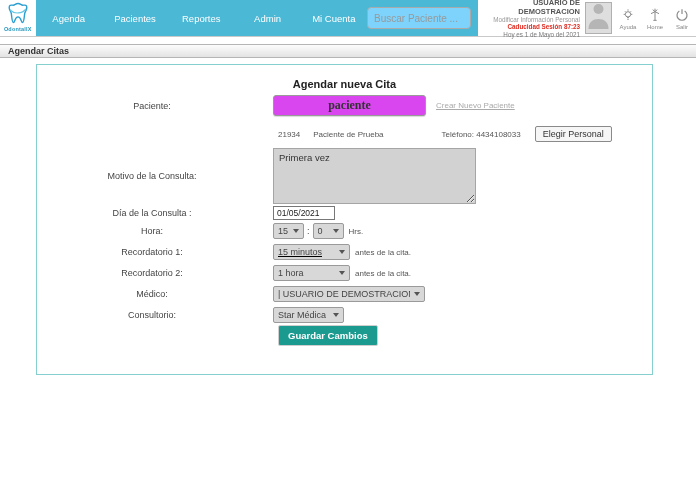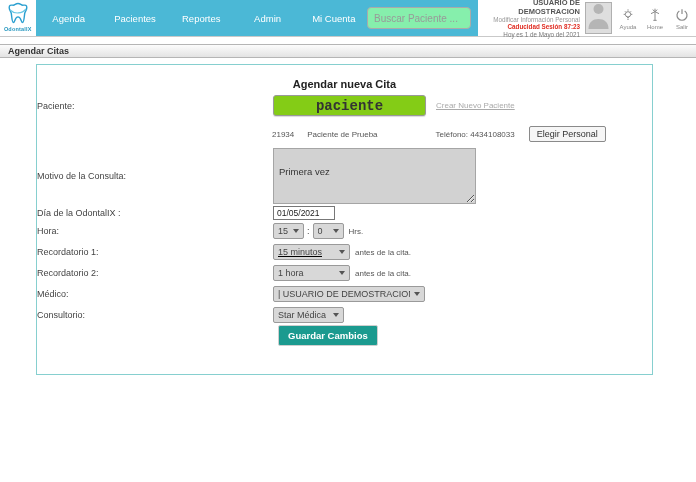--- a/index.html
+++ b/index.html
@@ -7,46 +7,46 @@
   body { font-family: "Liberation Sans", sans-serif; }
   .screen { position:relative; width:696px; height:482px; background:#fff; overflow:hidden; }
 
   
   .header { position:absolute; top:0; left:0; width:696px; height:37px; display:flex; border-bottom:1px solid #c9c9c9; }
   .logo-box { width:37px; height:100%; background:#fff; display:flex; flex-direction:column; align-items:center; justify-content:flex-start; padding-top:1px; }
   .logo-box svg { display:block; }
   .brand-text { font-size:5.5px; font-weight:bold; color:#2596be; letter-spacing:.2px; margin-top:-1px; }
   .nav-area { width:460px; height:100%; background:#4bb8d6; display:flex; align-items:center; }
   .nav-item { flex:1; text-align:center; color:#fff; font-size:9.5px; cursor:pointer; }
-  .search-input { width:104px; height:22px; margin-right:7px; background:#86efac; border:1px solid #aaa; border-radius:4px; font-size:10px; color:#555; padding:0 6px; font-family:"Liberation Sans",sans-serif; }
+  .search-input { width:104px; height:22px; margin-right:7px; background:#7dd3fc; border:1px solid #aaa; border-radius:4px; font-size:10px; color:#555; padding:0 6px; font-family:"Liberation Sans",sans-serif; }
   .search-input::placeholder { color:#999; }
   .user-area { flex:1; height:100%; background:#fff; display:flex; align-items:center; justify-content:flex-end; gap:5px; padding-right:3px; }
   .user-text { text-align:right; line-height:1.2; width:102px; }
   .user-name { font-size:7.5px; font-weight:bold; color:#555; }
   .user-link { font-size:6.3px; color:#999; cursor:pointer; }
   .user-session { font-size:6.3px; color:#e02b20; font-weight:bold; }
   .user-date { font-size:6.3px; color:#777; }
   .avatar { width:27px; height:32px; border:1px solid #b0b0b0; background:#dedede; display:flex; align-items:flex-end; justify-content:center; overflow:hidden; cursor:pointer; }
   .icon-btn { width:22px; display:flex; flex-direction:column; align-items:center; gap:1px; cursor:pointer; }
   .icon-btn svg { display:block; }
   .icon-label { font-size:6px; color:#888; }
 
   
   .breadcrumb { position:absolute; top:44px; left:0; width:696px; height:14px; background:linear-gradient(#fcfcfc,#e3e3e3); border-top:1px solid #b5b5b5; border-bottom:1px solid #b5b5b5; font-size:9px; font-weight:bold; color:#333; line-height:12px; padding-left:8px; }
 
   
   .panel { position:absolute; left:36px; top:64px; width:617px; height:311px; border:1px solid #86cfcf; background:#fff; }
   .f-title { position:absolute; top:13px; left:0; width:100%; text-align:center; font-size:11px; font-weight:bold; color:#222; }
   .frow { position:absolute; left:0; display:flex; align-items:center; }
-  .lbl { width:236px; text-align:left; padding-right:6px; font-size:9px; color:#444; flex:none; }
-  .paciente-input { width:153px; height:21px; background:#84cc16; border:1px solid #999; border-radius:3px; box-shadow:0 1px 1px rgba(0,0,0,.15); font-size:14px; font-weight:bold; color:#333; text-align:center; font-family:Liberation Mono, monospace; }
+  .lbl { width:236px; text-align:center; padding-right:6px; font-size:9px; color:#444; flex:none; }
+  .paciente-input { width:153px; height:21px; background:#d946ef; border:1px solid #999; border-radius:3px; box-shadow:0 1px 1px rgba(0,0,0,.15); font-size:12px; font-weight:bold; color:#333; text-align:center; font-family:Liberation Serif, serif; }
   .crear-link { margin-left:10px; font-size:8px; color:#aaa; text-decoration:underline; cursor:pointer; }
   .info-txt { font-size:8px; color:#555; }
   .elegir-btn { margin-left:14px; font-size:9px; color:#333; background:#f6f6f6; border:1px solid #8a8a8a; border-radius:2px; padding:2px 7px; cursor:pointer; font-family:"Liberation Sans",sans-serif; }
-  .motivo-area { width:203px; height:56px; background:#d2d2d2; border:1px solid #a5a5a5; font-size:9.5px; color:#333; padding:17px 5px; resize:both; font-family:"Liberation Sans",sans-serif; }
+  .motivo-area { width:203px; height:56px; background:#d2d2d2; border:1px solid #a5a5a5; font-size:9.5px; color:#333; padding:3px 5px; resize:both; font-family:"Liberation Sans",sans-serif; }
   .date-input { width:62px; height:14px; border:1px solid #777; font-size:8.5px; color:#222; padding:0 3px; font-family:"Liberation Sans",sans-serif; }
   .sel { height:16px; background:#d8d8d8; border:1px solid #9a9a9a; border-radius:2px; display:flex; align-items:center; justify-content:space-between; padding:0 4px; cursor:pointer; }
   .sel-txt { font-size:9px; color:#444; white-space:nowrap; overflow:hidden; }
   .sel-arrow { width:0; height:0; border-left:3px solid transparent; border-right:3px solid transparent; border-top:4px solid #555; margin-left:4px; flex:none; }
   .suffix { font-size:8px; color:#555; margin-left:5px; }
   .colon { font-size:9px; color:#444; margin:0 3px; }
   .save-btn { background:#1b9a8f; color:#fff; font-weight:bold; font-size:9.5px; border:1px solid #cfcfcf; border-radius:2px; padding:4px 9px; cursor:pointer; font-family:"Liberation Sans",sans-serif; }
 </style>
 </head>
 <body>
@@ -122,34 +122,34 @@
 
   <div class="panel">
     <div class="f-title">Agendar nueva Cita</div>
 
     <div class="frow" style="top:30px;">
       <span class="lbl">Paciente:</span>
       <input class="paciente-input" value="paciente" style="">
       <span class="crear-link">Crear Nuevo Paciente</span>
     </div>
 
-    <div class="frow" style="top:61px; left:235px;">
+    <div class="frow" style="top:61px; left:241px;">
       <span class="info-txt">21934</span>
       <span class="info-txt" style="margin-left:13px;">Paciente de Prueba</span>
       <span class="info-txt" style="margin-left:58px;">Teléfono: 4434108033</span>
       <button class="elegir-btn">Elegir Personal</button>
     </div>
 
     <div class="frow" style="top:83px;">
       <span class="lbl">Motivo de la Consulta:</span>
       <textarea class="motivo-area" style="">Primera vez</textarea>
     </div>
 
     <div class="frow" style="top:141px;">
-      <span class="lbl">Día de la OdontalIX :</span>
+      <span class="lbl">Día de la Consulta :</span>
       <input class="date-input" value="01/05/2021" style="">
     </div>
 
     <div class="frow" style="top:158px;">
       <span class="lbl">Hora:</span>
       <div class="sel" style="width:31px;">
         <span class="sel-txt">15</span>
         <span class="sel-arrow"></span>
       </div>
       <span class="colon">:</span>

